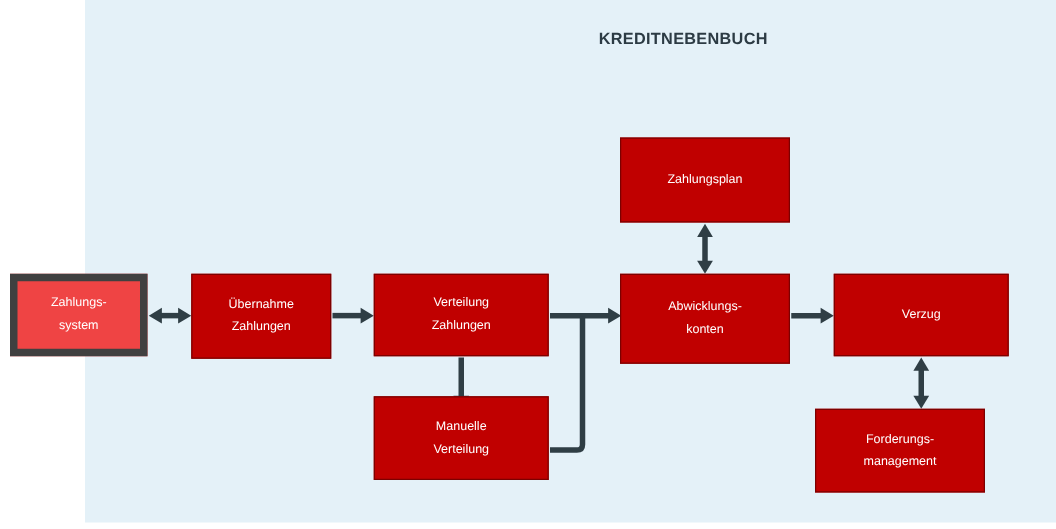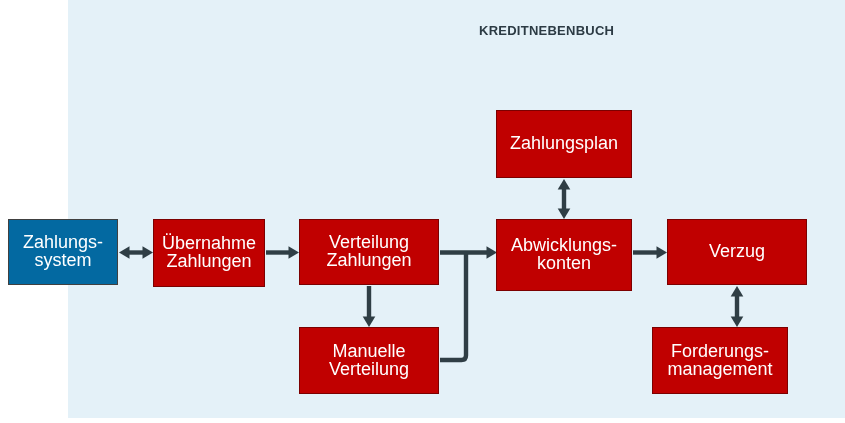--- a/index.html
+++ b/index.html
@@ -33,45 +33,45 @@
     white-space: nowrap;
   }
   .node {
     position: absolute;
     box-sizing: border-box;
     display: flex;
     align-items: center;
     justify-content: center;
     text-align: center;
     color: #ffffff;
-    font-size: 18px;
+    font-size: 10px;
     line-height: 17.7px;
     white-space: pre-line;
   }
   .node.red {
     background: #c00000;
     border: 1px solid #7c0000;
   }
   .node.teal {
-    background: #0369a1;
-    border: 1px solid #404040;
+    background: #ef4444;
+    border: 6px solid #404040;
   }
   .connectors {
     position: absolute;
     left: 0;
     top: 0;
   }
   
   #node-zahlungssystem { left: 8px;   top: 219px; width: 110px; height: 66px; }
   #node-uebernahme     { left: 153px; top: 219px; width: 112px; height: 68px; }
   #node-verteilung     { left: 299px; top: 219px; width: 140px; height: 66px; }
   #node-zahlungsplan   { left: 496px; top: 110px; width: 136px; height: 68px; }
   #node-abwicklung     { left: 496px; top: 219px; width: 136px; height: 72px; }
   #node-verzug         { left: 667px; top: 219px; width: 140px; height: 66px; text-align: center; }
-  #node-manuelle       { left: 299px; top: 327px; width: 140px; height: 67px; }
+  #node-manuelle       { left: 299px; top: 317px; width: 140px; height: 67px; }
   #node-forderung      { left: 652px; top: 327px; width: 136px; height: 67px; }
 </style>
 </head>
 <body>
 
 <div class="panel"></div>
 
 <div class="diagram-title">KREDITNEBENBUCH</div>
 
 <svg class="connectors" width="845" height="423" viewBox="0 0 845 423" fill="none" stroke="#2f3e45" stroke-width="4.4">

